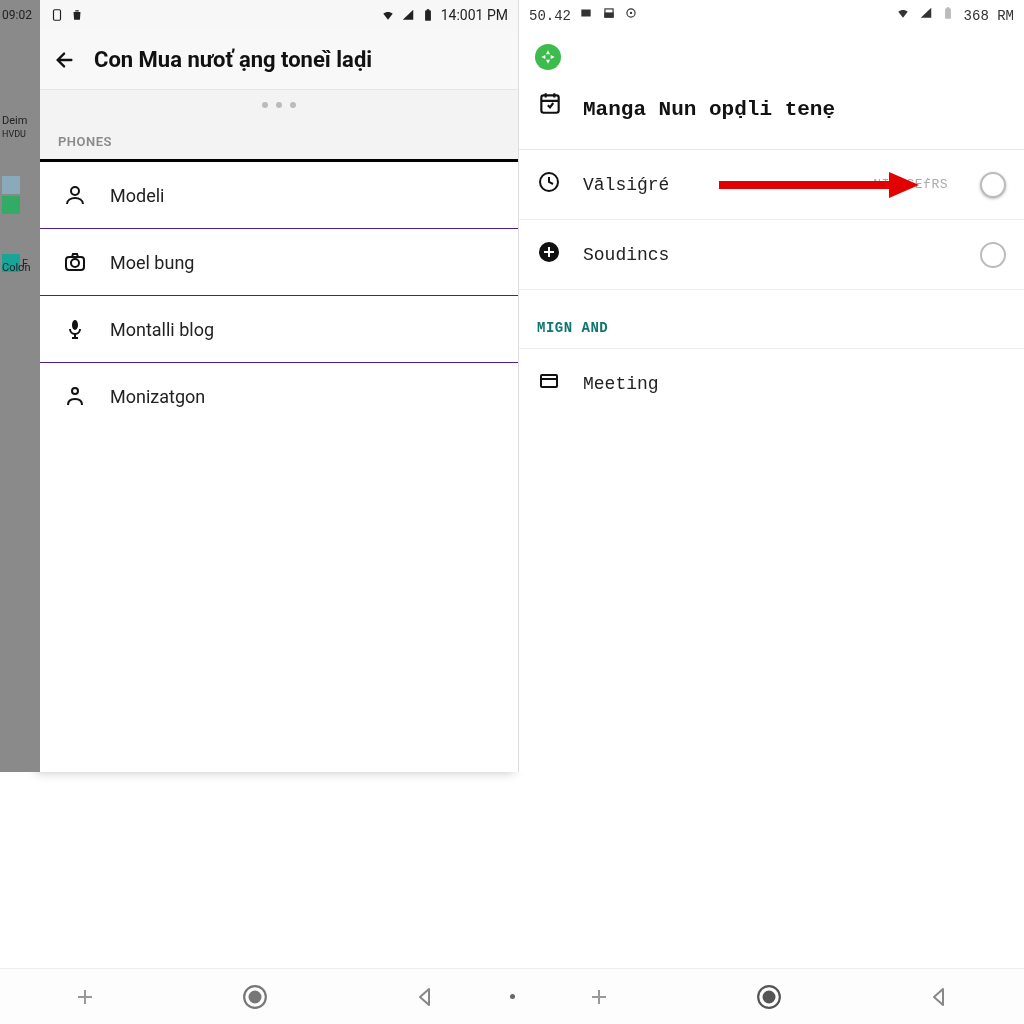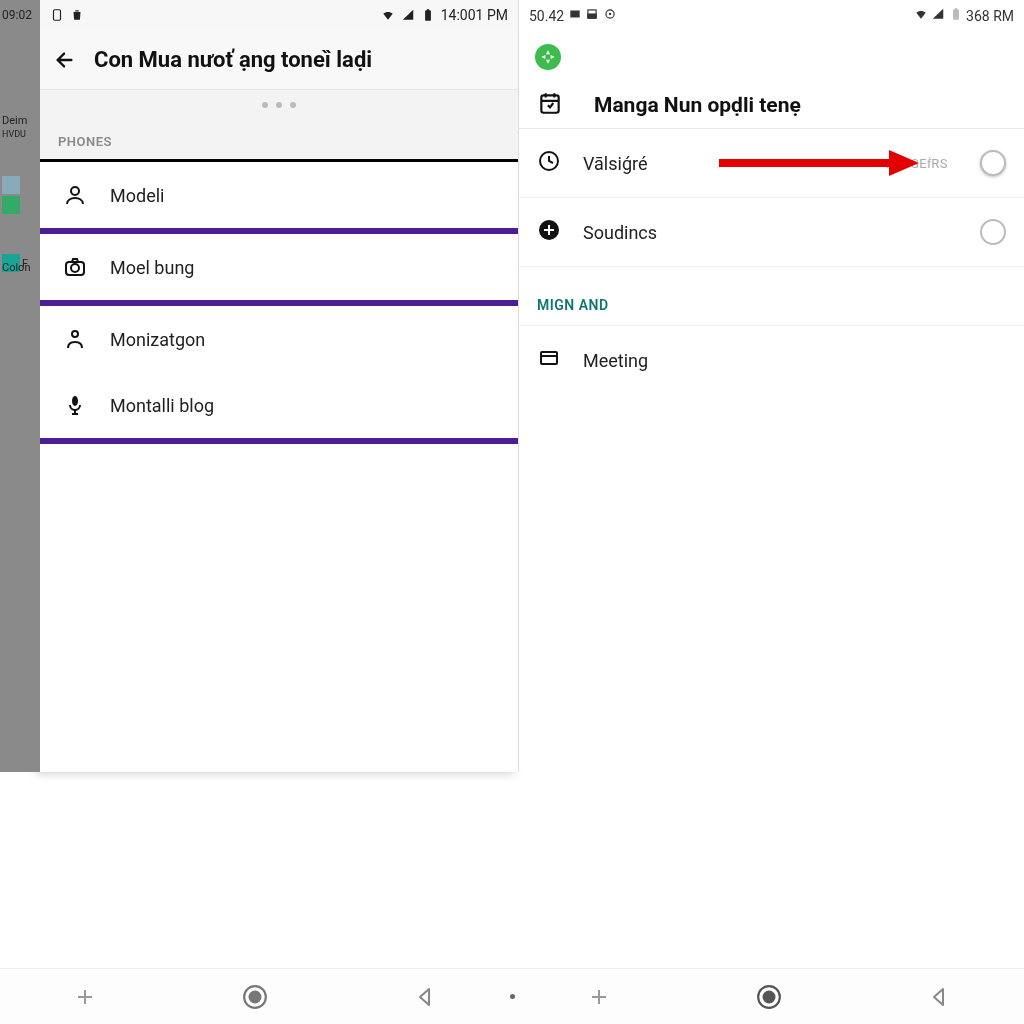--- a/index.html
+++ b/index.html
@@ -71,43 +71,43 @@
   .section-label {
     padding: 14px 18px 10px;
     font-size: 13px; color:#8a8a8a; font-weight:600; letter-spacing:.5px;
     background:#f3f3f3;
     border-bottom:3px solid #000000;
   }
   .list { display:flex; flex-direction:column; }
   .row {
     display:flex; align-items:center; gap:22px;
     padding: 20px 22px;
-    border-bottom:6px solid #4c1d95;
+    border-bottom:1px solid #4c1d95;
     font-size:18px; color:#222;
   }
   .row .icon-slot { width:26px; height:26px; display:flex; align-items:center; justify-content:center; color:#222; }
   
   
   .panel-right {
     width: 506px;
     height: 100%;
     background:#fff;
     border-left:1px solid #ddd;
-    display:flex; flex-direction:column;
+    display:flex; flex-direction:column;font-family:Liberation Mono, monospace;
   }
   .statusbar2 {
     height:30px; display:flex; align-items:center; justify-content:space-between;
     padding:0 10px; font-size:14px; color:#333;
   }
   .green-badge {
     width:26px; height:26px; border-radius:50%; background:#3dbb4d; margin:14px 0 10px 16px;
     display:flex; align-items:center; justify-content:center; color:#fff; font-weight:700;
   }
   .title-row {
-    display:flex; align-items:center; gap:31px; padding: 10px 18px 8px;
+    display:flex; align-items:flex-end; gap:20px; padding: 10px 18px 28px;
     border-bottom:1px solid #e8e8e8;
   }
   .title-row .title2 { font-size:21px; font-weight:700; color:#111; }
   
   .row2 {
     display:flex; align-items:center; gap:22px;
     padding:20px 18px; border-bottom:1px solid #eee;
     position:relative;
   }
   .row2 .label { font-size:18px; color:#222; flex:0 0 auto;}
@@ -219,39 +219,39 @@
       <div class="row">
         <span class="icon-slot">
           <svg width="24" height="24" viewBox="0 0 24 24" fill="none" stroke="#111" stroke-width="2">
               <rect x="3" y="7" width="18" height="13" rx="3"></rect>
               <circle cx="12" cy="13" r="4"></circle>
               <path d="M9 7l1-3h4l1 3"></path>
             </svg>
         </span>
         <span>Moel bung</span>
       </div>
-      <div class="row" style="border-bottom:none;">
-        <span class="icon-slot">
-          <svg width="24" height="24" viewBox="0 0 24 24" fill="none" stroke="#111" stroke-width="2">
-              <circle cx="12" cy="7" r="3"></circle>
-              <path d="M5 21c0-4 3-6 7-6s7 2 7 6"></path>
-            </svg>
-        </span>
-        <span>Monizatgon</span>
-      </div>
       <div class="row">
         <span class="icon-slot">
           <svg width="24" height="24" viewBox="0 0 24 24" fill="#111">
               <ellipse cx="12" cy="8" rx="3" ry="5"></ellipse>
               <path d="M7 12a5 5 0 0010 0" fill="none" stroke="#111" stroke-width="2"></path>
               <path d="M12 17v4m-3 0h6" fill="none" stroke="#111" stroke-width="2"></path>
             </svg>
         </span>
         <span>Montalli blog</span>
       </div>
+      <div class="row" style="border-bottom:none;">
+        <span class="icon-slot">
+          <svg width="24" height="24" viewBox="0 0 24 24" fill="none" stroke="#111" stroke-width="2">
+              <circle cx="12" cy="7" r="3"></circle>
+              <path d="M5 21c0-4 3-6 7-6s7 2 7 6"></path>
+            </svg>
+        </span>
+        <span>Monizatgon</span>
+      </div>
     </div>
   </div>
 
   <div class="panel-right">
     <div class="statusbar2">
       <div class="sb-left" style="gap:8px;">
         <span>50.42</span>
         <svg class="sb-icon" viewBox="0 0 24 24" fill="#333">
             <rect x="4" y="6" width="16" height="12"></rect>
           </svg>

